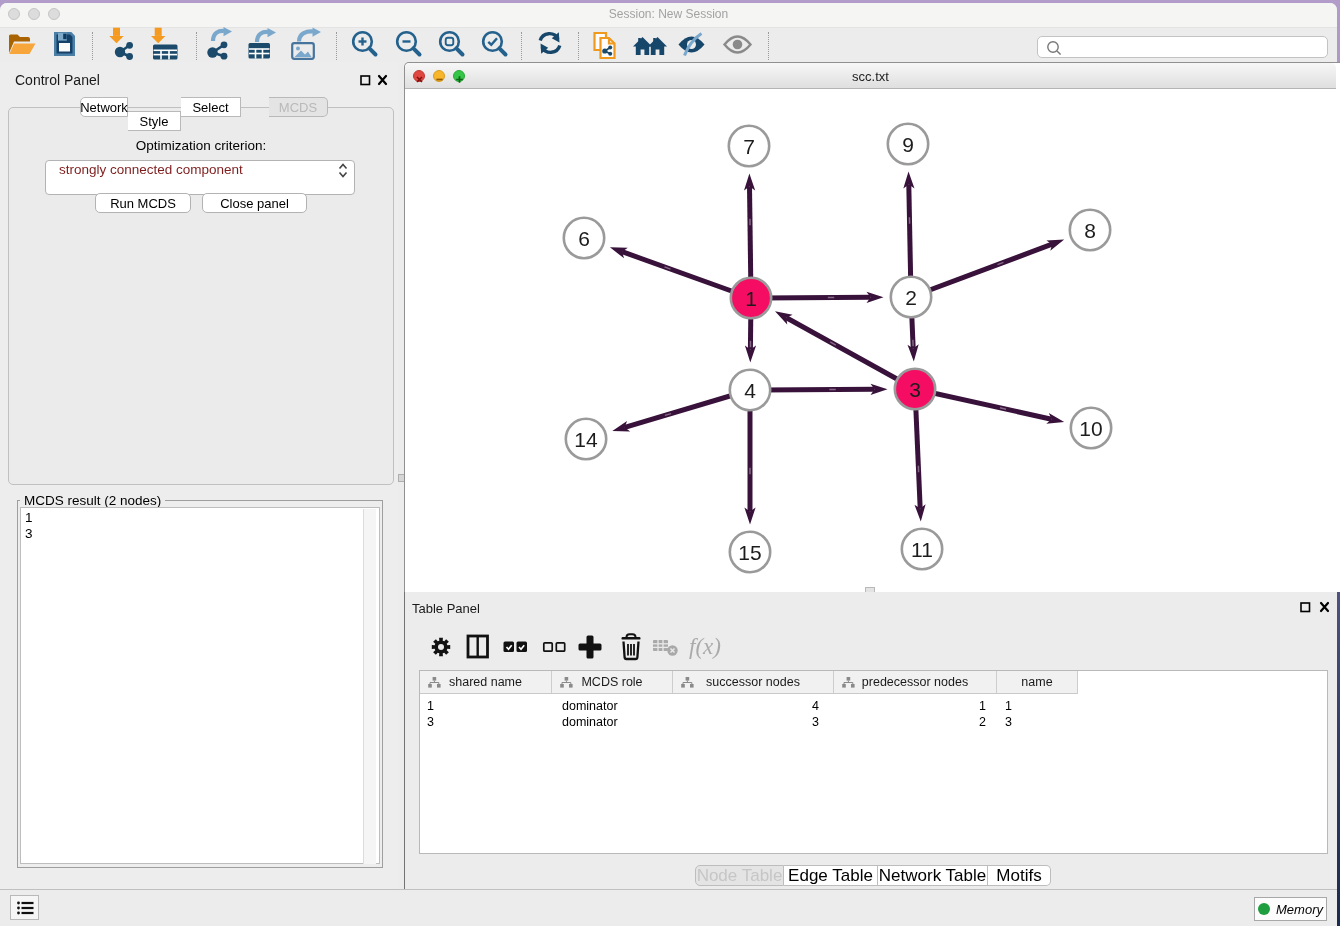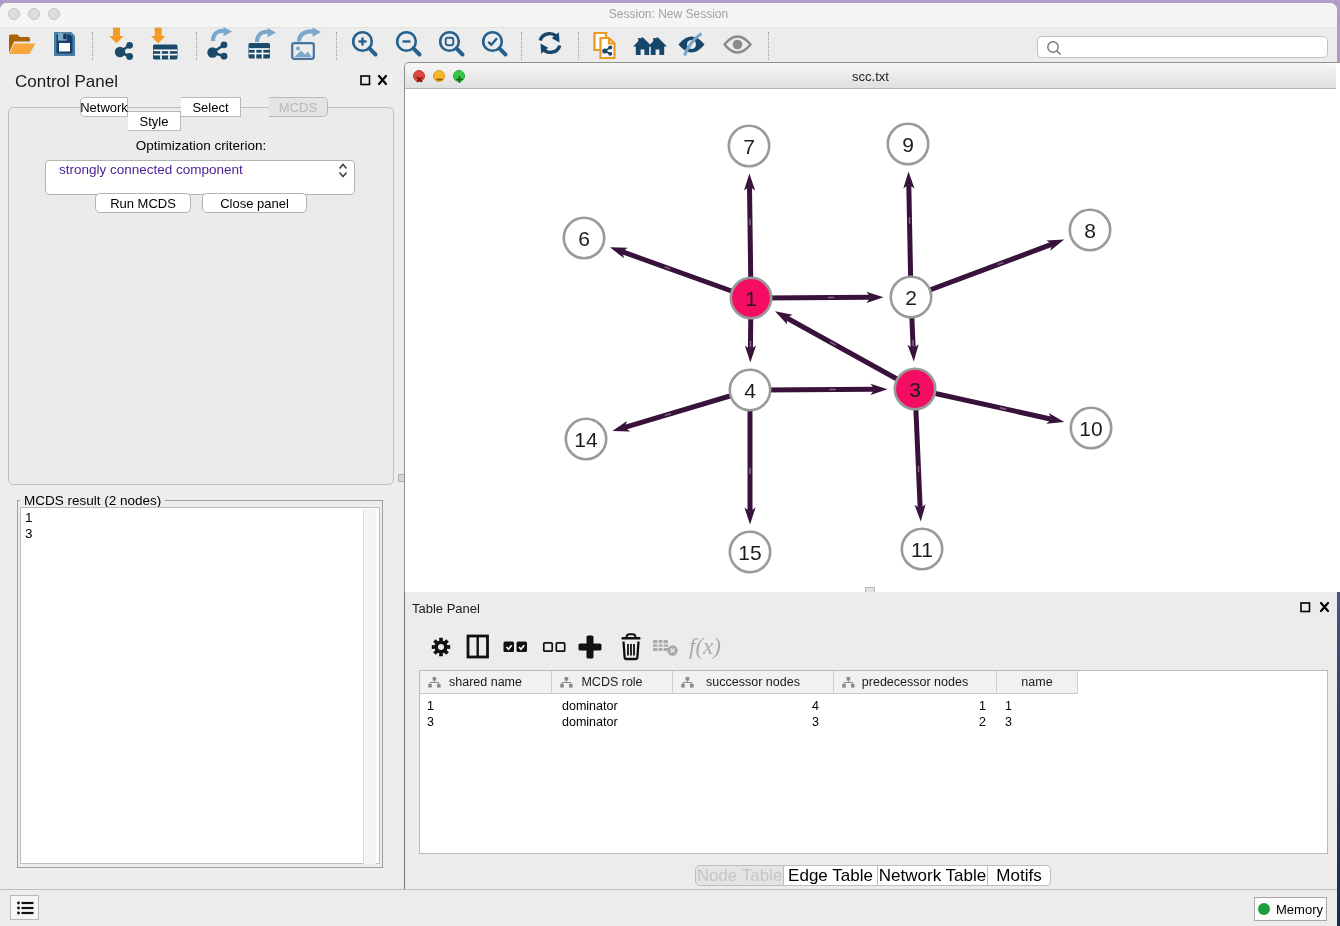--- a/index.html
+++ b/index.html
@@ -10,21 +10,21 @@
 
 #titlebar { position:absolute; left:0; top:0; width:1337px; height:25px; background:#f5f5f4; border-radius:7px 7px 0 0; border-bottom:1px solid #e3e3e3; }
 .tl { position:absolute; top:5px; width:12px; height:12px; border-radius:50%; background:#dcdcdc; border:1px solid #c6c6c6; }
 #wintitle { position:absolute; top:4px; left:0; width:1337px; text-align:center; font-size:12px; color:#a2a2a2; }
 
 #toolbar { position:absolute; left:0; top:26px; width:1337px; height:36px; background:#ececec; }
 .tsep { position:absolute; top:3px; height:28px; width:0; border-left:1px dotted #9a9a9a; }
 #searchbox { position:absolute; left:1037px; top:7px; width:291px; height:22px; background:#fff; border:1px solid #c3c3c3; border-radius:5px; }
 
 #cpanel { position:absolute; left:0; top:59px; width:398px; height:830px; background:#ededed; }
-#cpanel .hdr { position:absolute; left:15px; top:10px; font-size:17px; color:#1a1a1a; }
+#cpanel .hdr { position:absolute; left:15px; top:10px; font-size:14px; color:#1a1a1a; }
 .tabrow { position:absolute; display:flex; z-index:3; }
 .tab { height:20px; font-size:13px; color:#000; background:#fff; border:1px solid #b9b9b9; border-left:none; display:flex; align-items:center; justify-content:center; }
 .tab.first { border-left:1px solid #b9b9b9; border-radius:5px 0 0 5px; }
 .tab.last { border-radius:0 5px 5px 0; }
 .tab.dis { background:#e4e4e4; color:#b9b9b9;margin-left:28px; }
 #cpbox { position:absolute; left:8px; top:45px; width:386px; height:378px; border:1px solid #c0c0c0; border-radius:5px; background:#ebebeb; }
 .btn { position:absolute; background:#ffffff; border:1px solid #b3b3b3; border-radius:5px; font-size:13px; color:#000; display:flex; align-items:center; justify-content:center; }
 
 #mcdsbox { position:absolute; left:17px; top:438px; width:366px; height:368px; border:1px solid #9e9e9e; }
 #mcdslabel { position:absolute; left:2px; top:-8px; background:#ededed; padding:0 4px; font-size:13.5px; color:#000; line-height:15px; }
@@ -41,21 +41,21 @@
 #tpanel .hdr { position:absolute; left:7px; top:9px; font-size:13px; color:#1a1a1a; }
 #ttoolbar { position:absolute; left:0px; top:30px; width:933px; height:40px; }
 #ttable { position:absolute; left:14px; top:78px; width:909px; height:184px; background:#fff; border:1px solid #b9b9b9; }
 .hcell { position:absolute; top:0; height:23px; background:#f1f1f1; border-right:1px solid #cdcdcd; border-bottom:1px solid #c9c9c9; font-size:12.5px; color:#1a1a1a; text-align:center; line-height:23px; }
 .treeic { position:absolute; top:6px; }
 .trow { position:absolute; font-size:12.5px; color:#000; }
 
 #btabs { position:absolute; left:290px; top:273px; display:flex; }
 .btab { height:21px; font-size:17px; background:#fff; border:1px solid #bdbdbd; border-left:none; display:flex; align-items:center; justify-content:center; color:#000; }
 
-#statusbar { position:absolute; left:0; top:886px; width:1337px; height:34px; background:#ececec; border-top:1px solid #c0c0c0; }
+#statusbar { position:absolute; left:0; top:886px; width:1337px; height:34px; background:#ececec; border-top:1px solid #c0c0c0;font-style:italic; }
 #memrybtn { position:absolute; right:10px; top:7px; width:73px; height:24px; background:#fcfcfc; border:1px solid #a8a8a8; font-size:13px; display:flex; align-items:center; justify-content:center; gap:6px; color:#000; }
 #listbtn { position:absolute; left:10px; top:5px; width:29px; height:25px; background:#f6f6f6; border:1px solid #b9b9b9; display:flex; align-items:center; justify-content:center; }
 .icon { position:absolute; }
 </style>
 </head>
 <body>
 <div id="win" style="opacity:0.9999;">
 
   <div id="titlebar">
     <div class="tl" style="left:8px;"></div>
@@ -210,21 +210,21 @@
         <path d="M21 3 L28 11 M28 3 L21 11" stroke="#000" stroke-width="2.2" stroke-linecap="round"></path>
       </svg>
     <div class="tabrow" style="left:80px;top:35px;">
       <div class="tab first" style="width:48px;">Network</div>
       <div class="tab" style="width:53px;margin-top:14px;">Style</div>
       <div class="tab" style="width:60px;">Select</div>
       <div class="tab last dis" style="width:59px;">MCDS</div>
     </div>
     <div id="cpbox">
       <div style="position:absolute;top:30px;width:100%;text-align:center;font-size:13.5px;color:#000;">Optimization criterion:</div>
-      <div style="position:absolute;left:36px;top:52px;width:310px;height:35px;background:#fff;border:1px solid #b3b3b3;border-radius:4px;font-size:13.5px;color:#4c1d95;line-height:18px;padding-left:13px;">strongly connected component
+      <div style="position:absolute;left:36px;top:52px;width:310px;height:35px;background:#fff;border:1px solid #b3b3b3;border-radius:4px;font-size:13.5px;color:#7f1d1d;line-height:18px;padding-left:13px;">strongly connected component
         <svg style="position:absolute;right:6px;top:2px" width="10" height="15" viewBox="0 0 10 15">
             <path d="M1.5 5.5 L5 1.5 L8.5 5.5 M1.5 9.5 L5 13.5 L8.5 9.5" fill="none" stroke="#444" stroke-width="1.6"></path>
           </svg>
       </div>
       <div class="btn" style="left:86px;top:85px;width:96px;height:20px;">Run MCDS</div>
       <div class="btn" style="left:193px;top:85px;width:105px;height:20px;">Close panel</div>
     </div>
     <div id="mcdsbox">
       <div id="mcdslabel">MCDS result (2 nodes)</div>
       <div id="mcdsinner">

